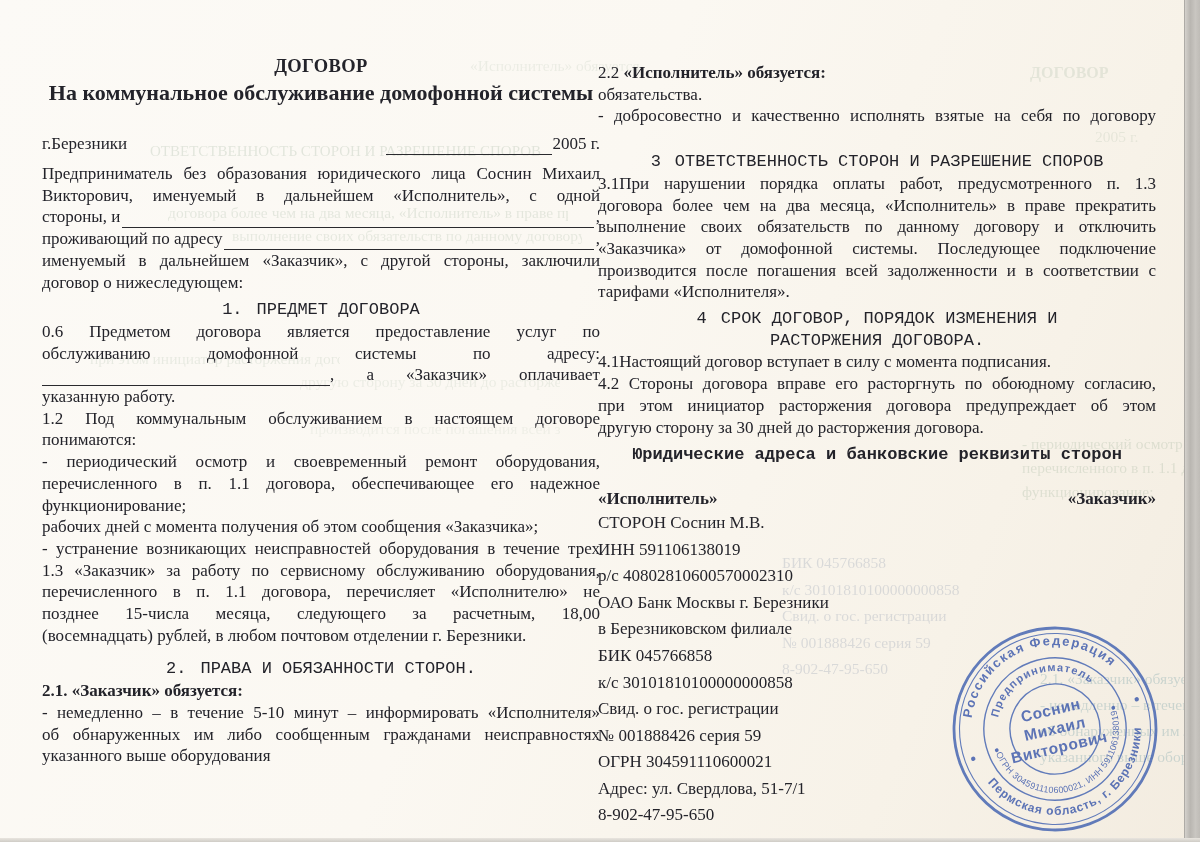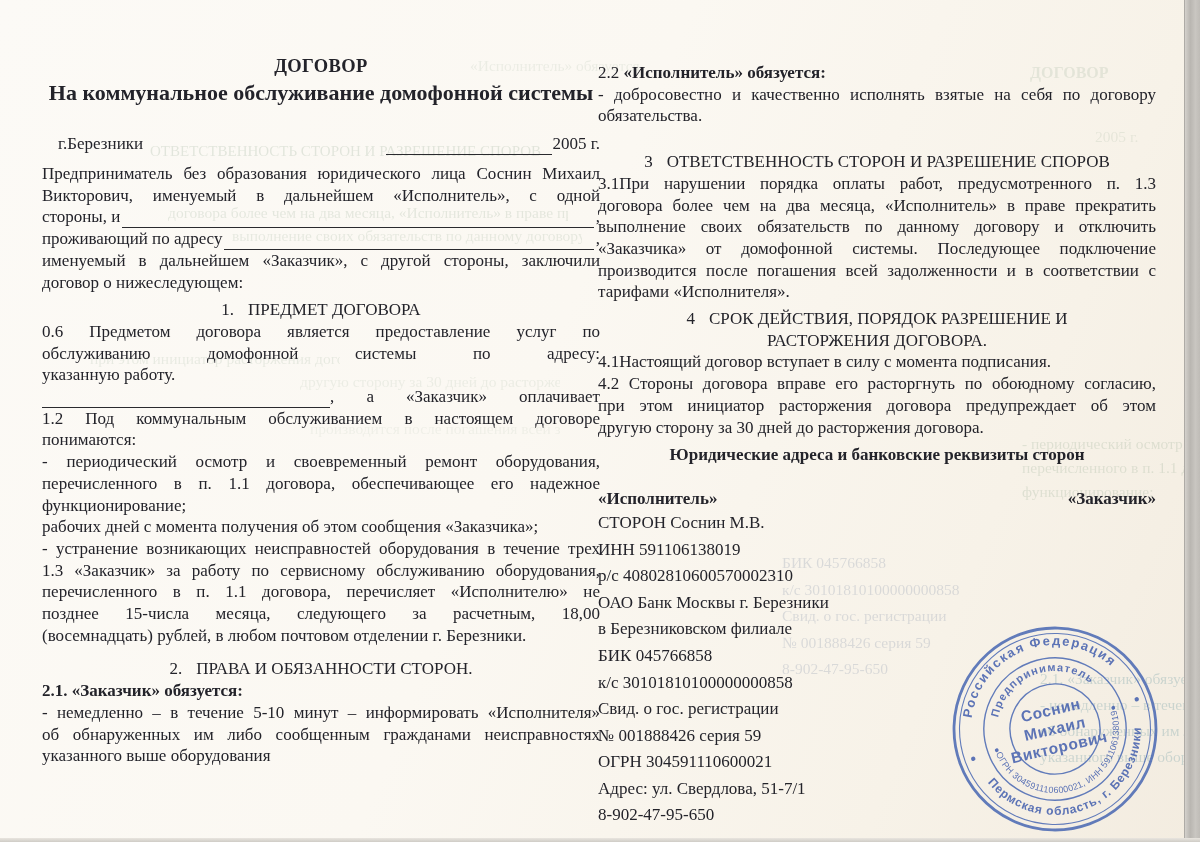--- a/index.html
+++ b/index.html
@@ -23,23 +23,23 @@
     background:linear-gradient(180deg,#e9e5df,#cfccc6);
   }
   .col{position:absolute;top:56px;width:558px;font-size:17px;}
   .col-left{left:42px;}
   .col-right{left:598px;}
   .ln{line-height:21.7px;min-height:21.7px;white-space:normal;}
   .j{text-align:justify;text-align-last:justify;}
   .b{font-weight:bold;}
   .ttl{font-size:18.5px;font-weight:bold;text-align:center;letter-spacing:.4px;}
   .sub{font-size:22px;font-weight:bold;text-align:center;margin-top:3px;}
-  .daterow{display:flex;align-items:flex-end;margin-top:27px;line-height:22px;margin-left:16px;}
+  .daterow{display:flex;align-items:flex-end;margin-top:27px;line-height:22px;}
   .daterow .sp{flex:1;}
-  .head{ text-align:center;line-height:21.7px;}
+  .head{ text-align:center;line-height:21.7px;font-family:Liberation Mono, monospace;}
   .head .num{margin-right:14px;}
   .blank{display:inline-block;border-bottom:1px solid #2a2a2e;height:17px;vertical-align:baseline;}
   .row{display:flex;align-items:flex-end;justify-content:flex-end;}
   .row .grow{flex:1;margin:0 2px;}
   .jfill{flex:1;text-align:justify;text-align-last:justify;}
   .mt5{margin-top:5px;} .mt12{margin-top:12px;} .mt20{margin-top:8px;}
   .mt24{margin-top:24px;} .mt6{margin-top:6px;}
   .party{display:flex;justify-content:space-between;font-weight:bold;margin-top:22px;line-height:22px;}
   .rq{line-height:26.6px;font-size:17px;}
   
@@ -115,25 +115,25 @@
       <div class="ln j">именуемый в дальнейшем «Заказчик», с другой стороны, заключили</div>
       <div class="ln">договор о нижеследующем:</div>
     </div>
 
     <div class="head mt6">
       <span class="num">1.</span><span>ПРЕДМЕТ ДОГОВОРА</span>
     </div>
     <div>
       <div class="ln j">0.6 Предметом договора является предоставление услуг по</div>
       <div class="ln j">обслуживанию домофонной системы по адресу:</div>
-      <div class="ln">указанную работу.</div>
       <div class="ln row">
         <span class="blank" style="width:288px;"></span>
         <span class="jfill">, а «Заказчик» оплачивает</span>
       </div>
+      <div class="ln">указанную работу.</div>
       <div class="ln j">1.2 Под коммунальным обслуживанием в настоящем договоре</div>
       <div class="ln">понимаются:</div>
       <div class="ln j">- периодический осмотр и своевременный ремонт оборудования,</div>
       <div class="ln j">перечисленного в п. 1.1 договора, обеспечивающее его надежное</div>
       <div class="ln">функционирование;</div>
       <div class="ln">рабочих дней с момента получения об этом сообщения «Заказчика»;</div>
       <div class="ln j">- устранение возникающих неисправностей оборудования в течение трех</div>
       <div class="ln j">1.3 «Заказчик» за работу по сервисному обслуживанию оборудования,</div>
       <div class="ln j">перечисленного в п. 1.1 договора, перечисляет «Исполнителю» не</div>
       <div class="ln j">позднее 15-числа месяца, следующего за расчетным, 18,00</div>
@@ -147,35 +147,35 @@
     <div class="ln j">- немедленно – в течение 5-10 минут – информировать «Исполнителя»</div>
     <div class="ln j">об обнаруженных им либо сообщенным гражданами неисправностях</div>
     <div class="ln">указанного выше оборудования</div>
   </div>
 
   <div class="col col-right" style="padding-top:6px;">
     <div class="ln">
       <span>2.2</span>
       <span class="b">«Исполнитель» обязуется:</span>
     </div>
+    <div class="ln">обязательства.</div>
     <div class="ln j">- добросовестно и качественно исполнять взятые на себя по договору</div>
-    <div class="ln">обязательства.</div>
 
     <div class="head mt24">
       <span class="num">3</span><span>ОТВЕТСТВЕННОСТЬ СТОРОН И РАЗРЕШЕНИЕ СПОРОВ</span>
     </div>
     <div class="ln j">3.1При нарушении порядка оплаты работ, предусмотренного п. 1.3</div>
     <div class="ln j">договора более чем на два месяца, «Исполнитель» в праве прекратить</div>
     <div class="ln j">выполнение своих обязательств по данному договору и отключить</div>
     <div class="ln j">«Заказчика» от домофонной системы. Последующее подключение</div>
     <div class="ln j">производится после погашения всей задолженности и в соответствии с</div>
     <div class="ln">тарифами «Исполнителя».</div>
 
     <div class="head mt5">
-      <span class="num">4</span><span>СРОК ДЕЙСТВИЯ, ПОРЯДОК РАЗРЕШЕНИЕ И</span>
+      <span class="num">4</span><span>СРОК ДОГОВОР, ПОРЯДОК ИЗМЕНЕНИЯ И</span>
     </div>
     <div class="head">
       <span>РАСТОРЖЕНИЯ ДОГОВОРА.</span>
     </div>
     <div class="ln">4.1Настоящий договор вступает в силу с момента подписания.</div>
     <div class="ln j">4.2 Стороны договора вправе его расторгнуть по обоюдному согласию,</div>
     <div class="ln j">при этом инициатор расторжения договора предупреждает об этом</div>
     <div class="ln">другую сторону за 30 дней до расторжения договора.</div>
 
     <div class="head b mt6">

